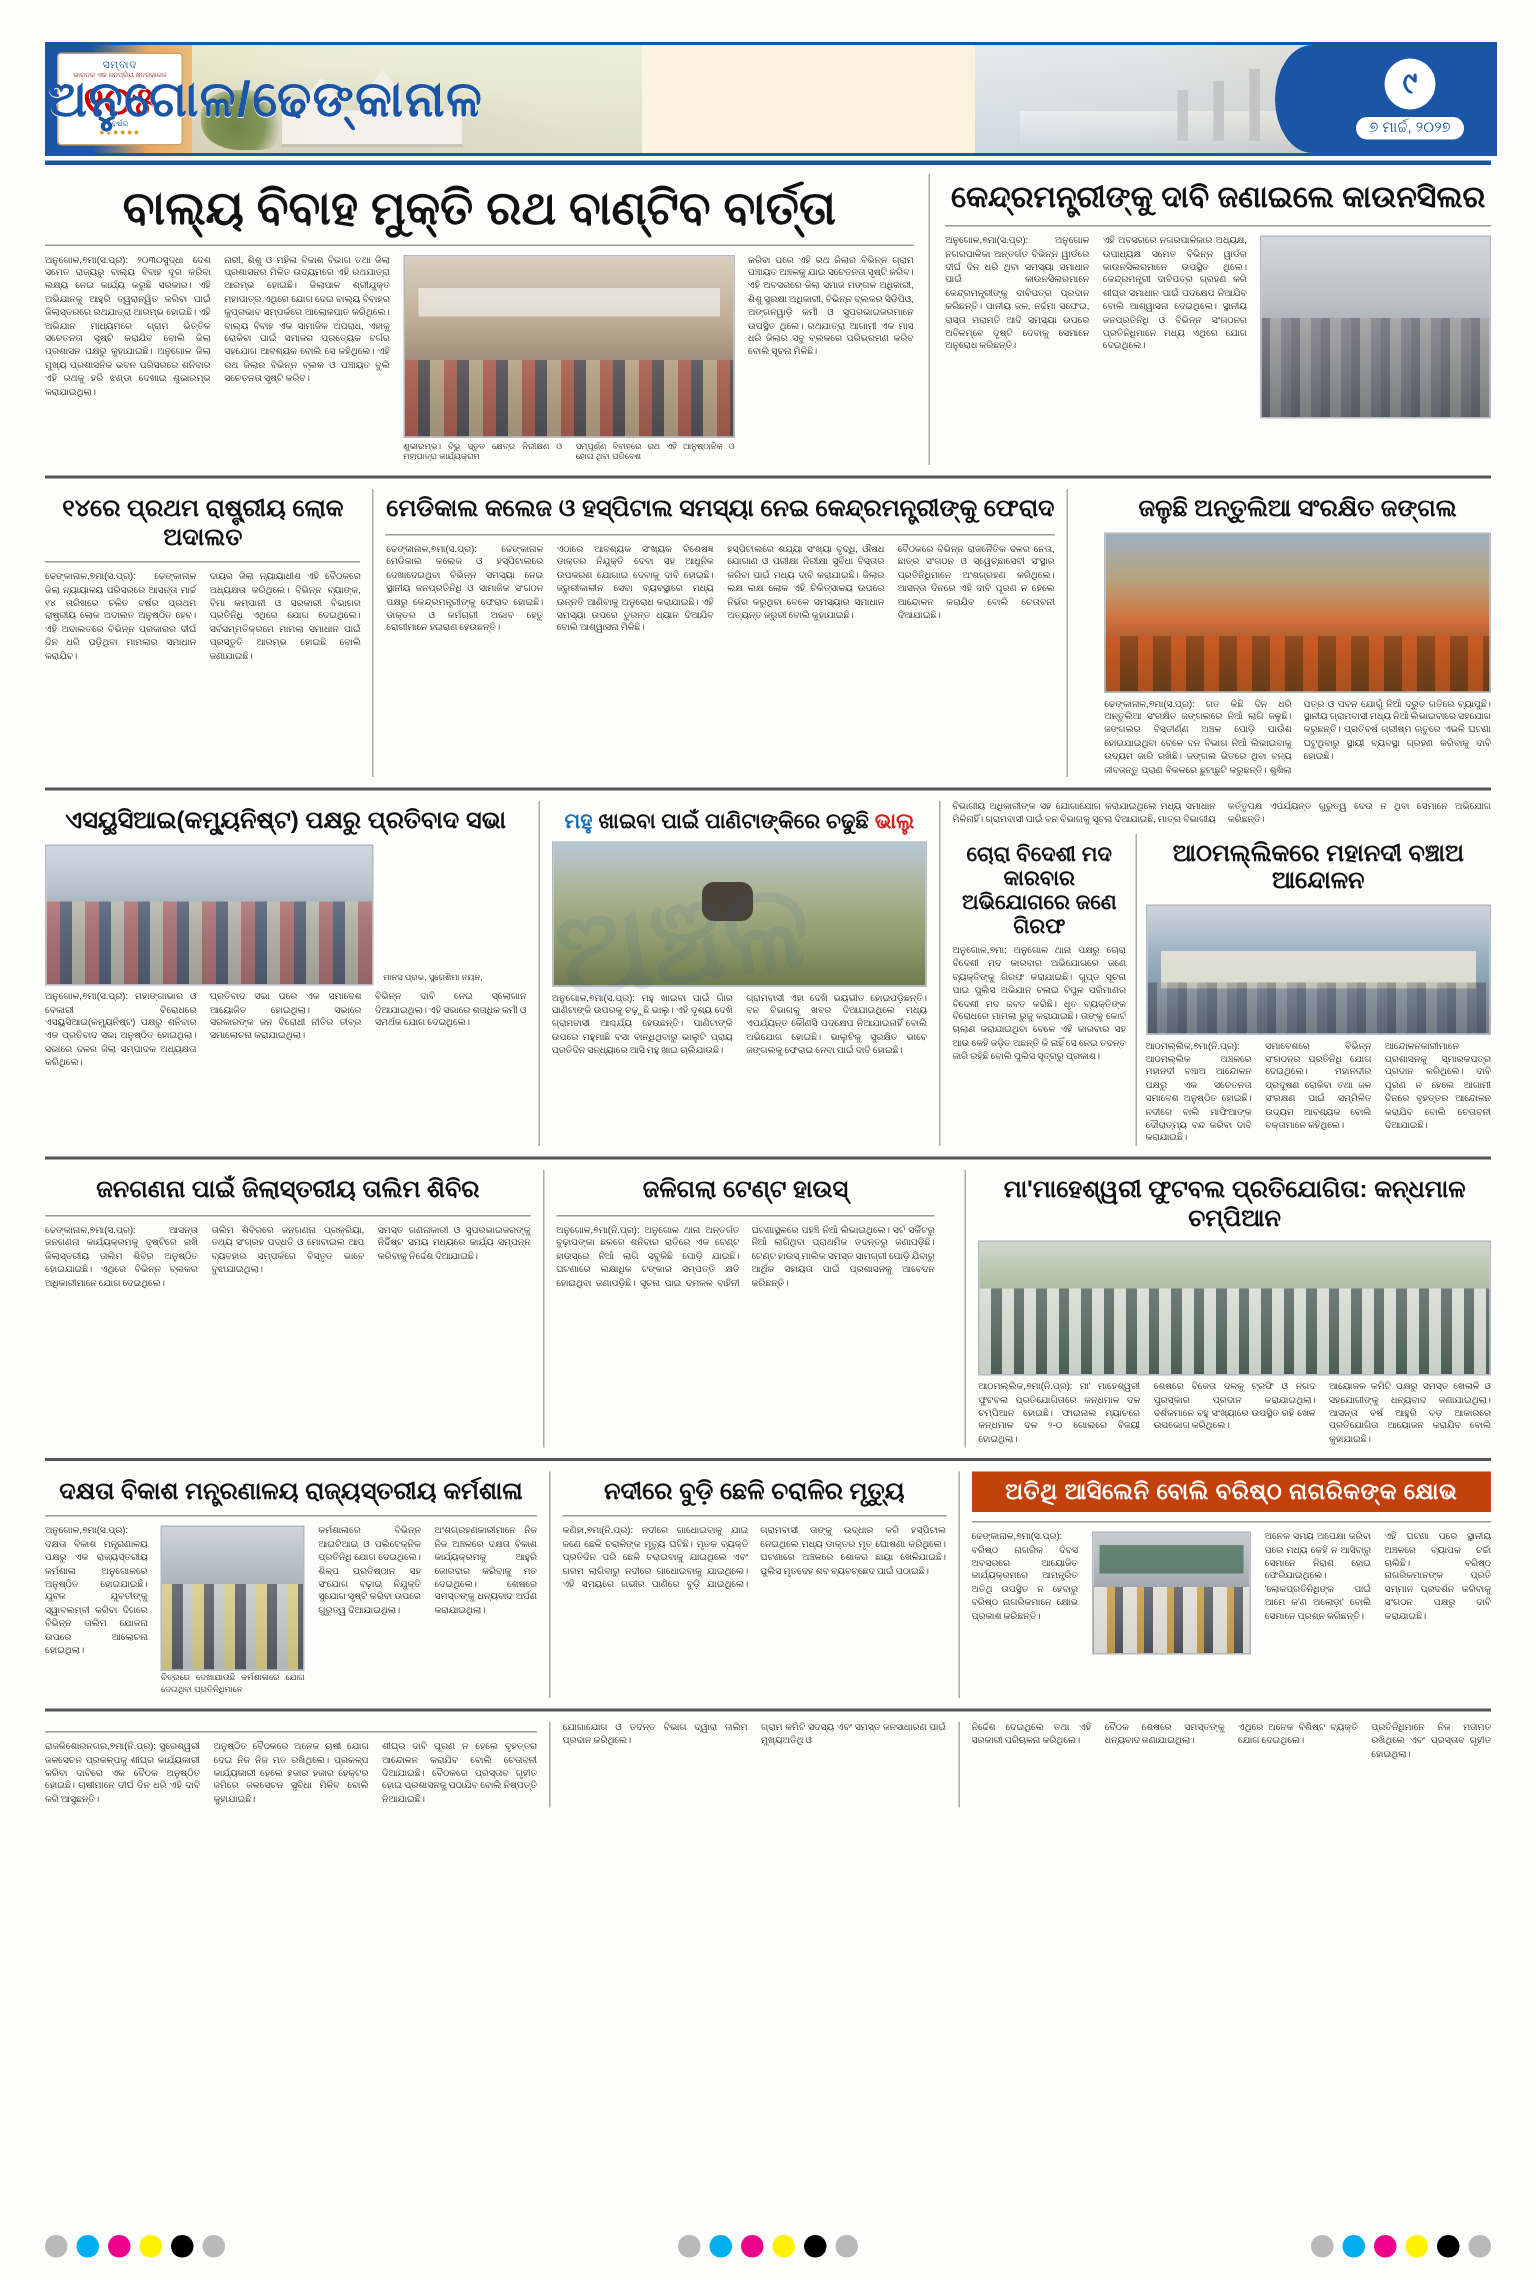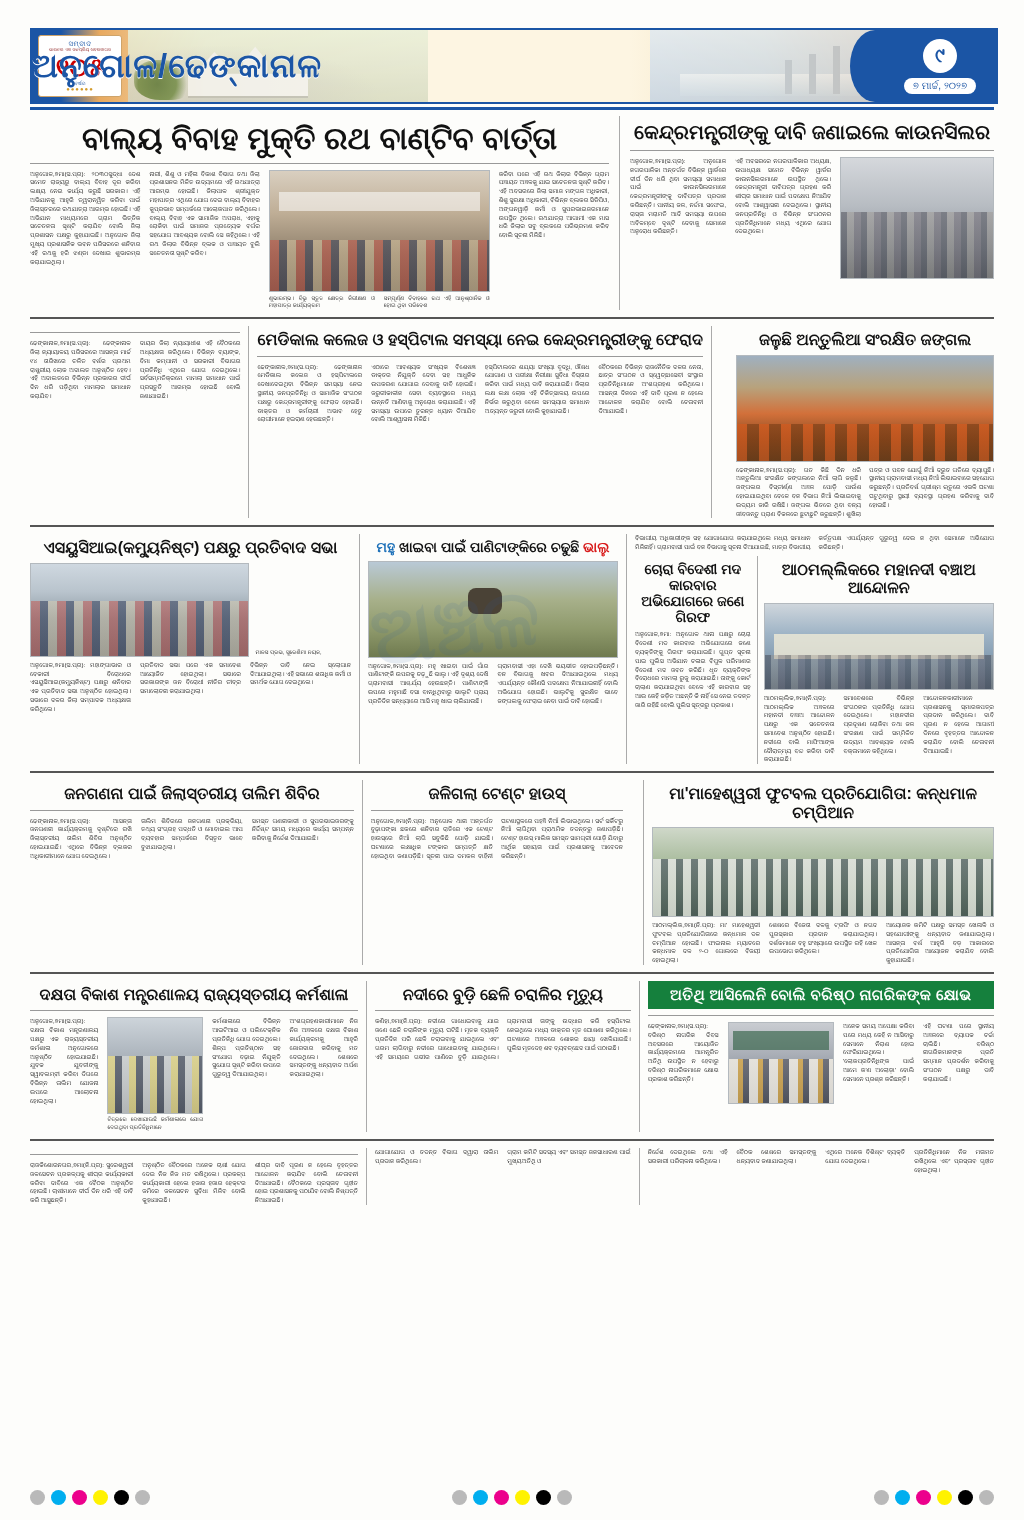--- a/index.html
+++ b/index.html
@@ -127,21 +127,21 @@
         background:repeating-linear-gradient(90deg, rgba(200,70,60,.45) 0 9px, rgba(40,50,80,.5) 9px 17px, rgba(230,210,170,.4) 17px 26px);}
   .ph-band{position:absolute;left:4%;right:4%;top:18%;height:16%;background:rgba(255,255,255,.55);}
 
   .ad-watermark{
     position:absolute;left:380px;top:575px;width:250px;height:230px;
     opacity:.10;font-size:80px;color:#2a5da8;font-weight:bold;
     transform:rotate(-8deg);pointer-events:none;
   }
 
   .red-banner{
-    background:#15803d;color:#ffffff;text-align:center;font-weight:bold;
+    background:#c2410c;color:#ffffff;text-align:center;font-weight:bold;
     font-size:15px;padding:5px 0;letter-spacing:.4px;
   }
 
   
   .colorbar{
     position:absolute;left:30px;right:30px;bottom:12px;height:22px;
     display:flex;justify-content:space-between;align-items:center;
   }
   .dotgroup{display:flex;gap:6px;align-items:center;}
   .dot{width:15px;height:15px;border-radius:50%;}
@@ -235,20 +235,21 @@
           </div>
         </div>
       </div>
     </div>
   </div>
 
   <div class="rule-h2"></div>
 
   <div class="row">
     <div style="width:222px;padding-right:8px;">
+      <div class="hl hl-md">୧୪ରେ ପ୍ରଥମ ରାଷ୍ଟ୍ରୀୟ ଲୋକ ଅଦାଲତ</div>
       <div class="rule-h"></div>
       <div class="cols">
         <div class="body-col">ଢେଙ୍କାନାଳ,୭ମା(ସ.ପ୍ର): ଢେଙ୍କାନାଳ ଜିଲା ନ୍ୟାୟାଳୟ ପରିସରରେ ଆସନ୍ତା ମାର୍ଚ୍ଚ ୧୪ ତାରିଖରେ ଚଳିତ ବର୍ଷର ପ୍ରଥମ ରାଷ୍ଟ୍ରୀୟ ଲୋକ ଅଦାଲତ ଅନୁଷ୍ଠିତ ହେବ। ଏହି ଅଦାଲତରେ ବିଭିନ୍ନ ପ୍ରକାରର ଦୀର୍ଘ ଦିନ ଧରି ପଡ଼ିଥିବା ମାମଲାର ସମାଧାନ କରାଯିବ।</div>
         <div class="body-col">ଦାୟର ଜିଲା ନ୍ୟାୟାଧୀଶ ଏହି ବୈଠକରେ ଅଧ୍ୟକ୍ଷତା କରିଥିଲେ। ବିଭିନ୍ନ ବ୍ୟାଙ୍କ, ବିମା କମ୍ପାନୀ ଓ ସରକାରୀ ବିଭାଗର ପ୍ରତିନିଧି ଏଥିରେ ଯୋଗ ଦେଇଥିଲେ। ସର୍ବସମ୍ମତିକ୍ରମେ ମାମଲା ସମାଧାନ ପାଇଁ ପ୍ରସ୍ତୁତି ଆରମ୍ଭ ହୋଇଛି ବୋଲି ଜଣାଯାଇଛି।</div>
       </div>
     </div>
 
     <div class="vline" style="width:470px;padding:0 8px;">
       <div class="hl hl-md">ମେଡିକାଲ କଲେଜ ଓ ହସ୍ପିଟାଲ ସମସ୍ୟା ନେଇ କେନ୍ଦ୍ରମନ୍ତ୍ରୀଙ୍କୁ ଫେରାଦ</div>
       <div class="rule-h"></div>

